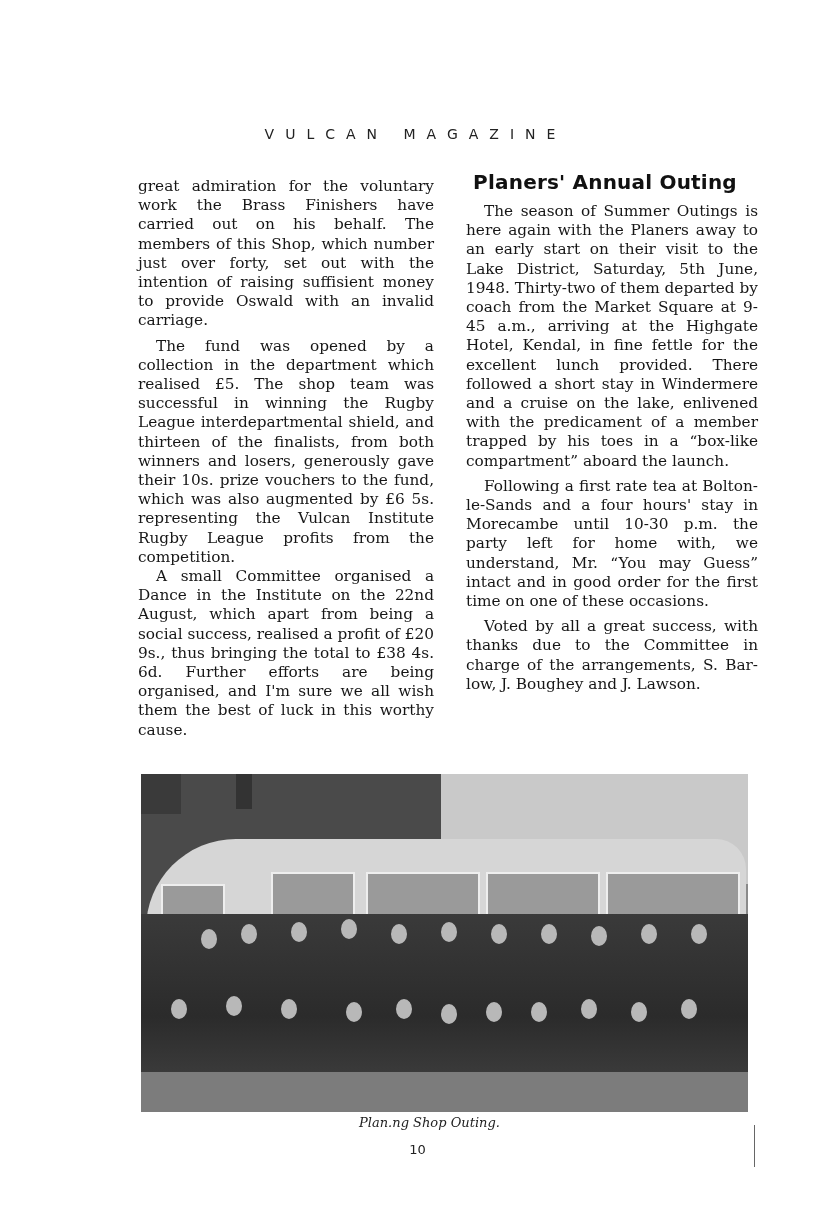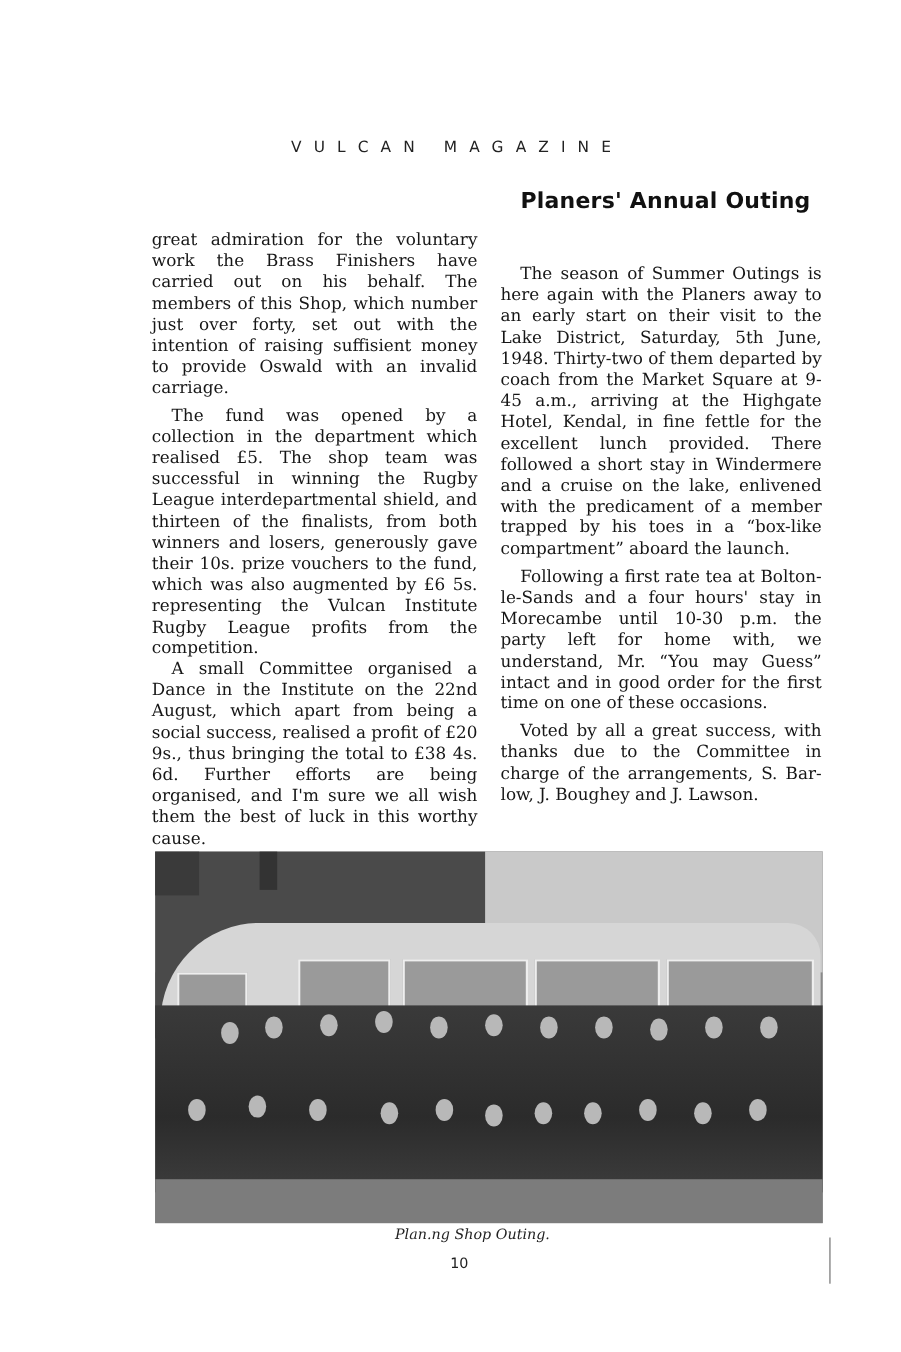--- a/index.html
+++ b/index.html
@@ -9,22 +9,22 @@
     }
     .masthead {
       position: absolute; top: 126px; left: 0; width: 819px; text-align: center;
       font-family: "DejaVu Sans", sans-serif; font-size: 14px; letter-spacing: 11px;
       color: #222; padding-left: 12px; box-sizing: border-box;
     }
     .col {
       position: absolute; font-family: "DejaVu Serif", serif; font-size: 15.3px; line-height: 19.2px;
       text-align: justify; hyphens: manual; color: #161616;
     }
-    .col-left { left: 138px; top: 177px; width: 296px; margin-top: 32px; }
-    .col-right { left: 455px; top: 202px; width: 292px; margin-top: 38px; }
+    .col-left { left: 138px; top: 177px; width: 296px; }
+    .col-right { left: 466px; top: 202px; width: 292px; }
     .col p { margin: 0; text-indent: 18px; }
     .col p.first { text-indent: 0; }
     .col p.gap { margin-top: 6px; }
     .headline {
       position: absolute; left: 455px; top: 170px; width: 300px;
       font-family: "DejaVu Sans", sans-serif; font-weight: bold; font-size: 20px; color: #111;
       letter-spacing: 0.2px;
       text-align: center;
     }
     .photo {

